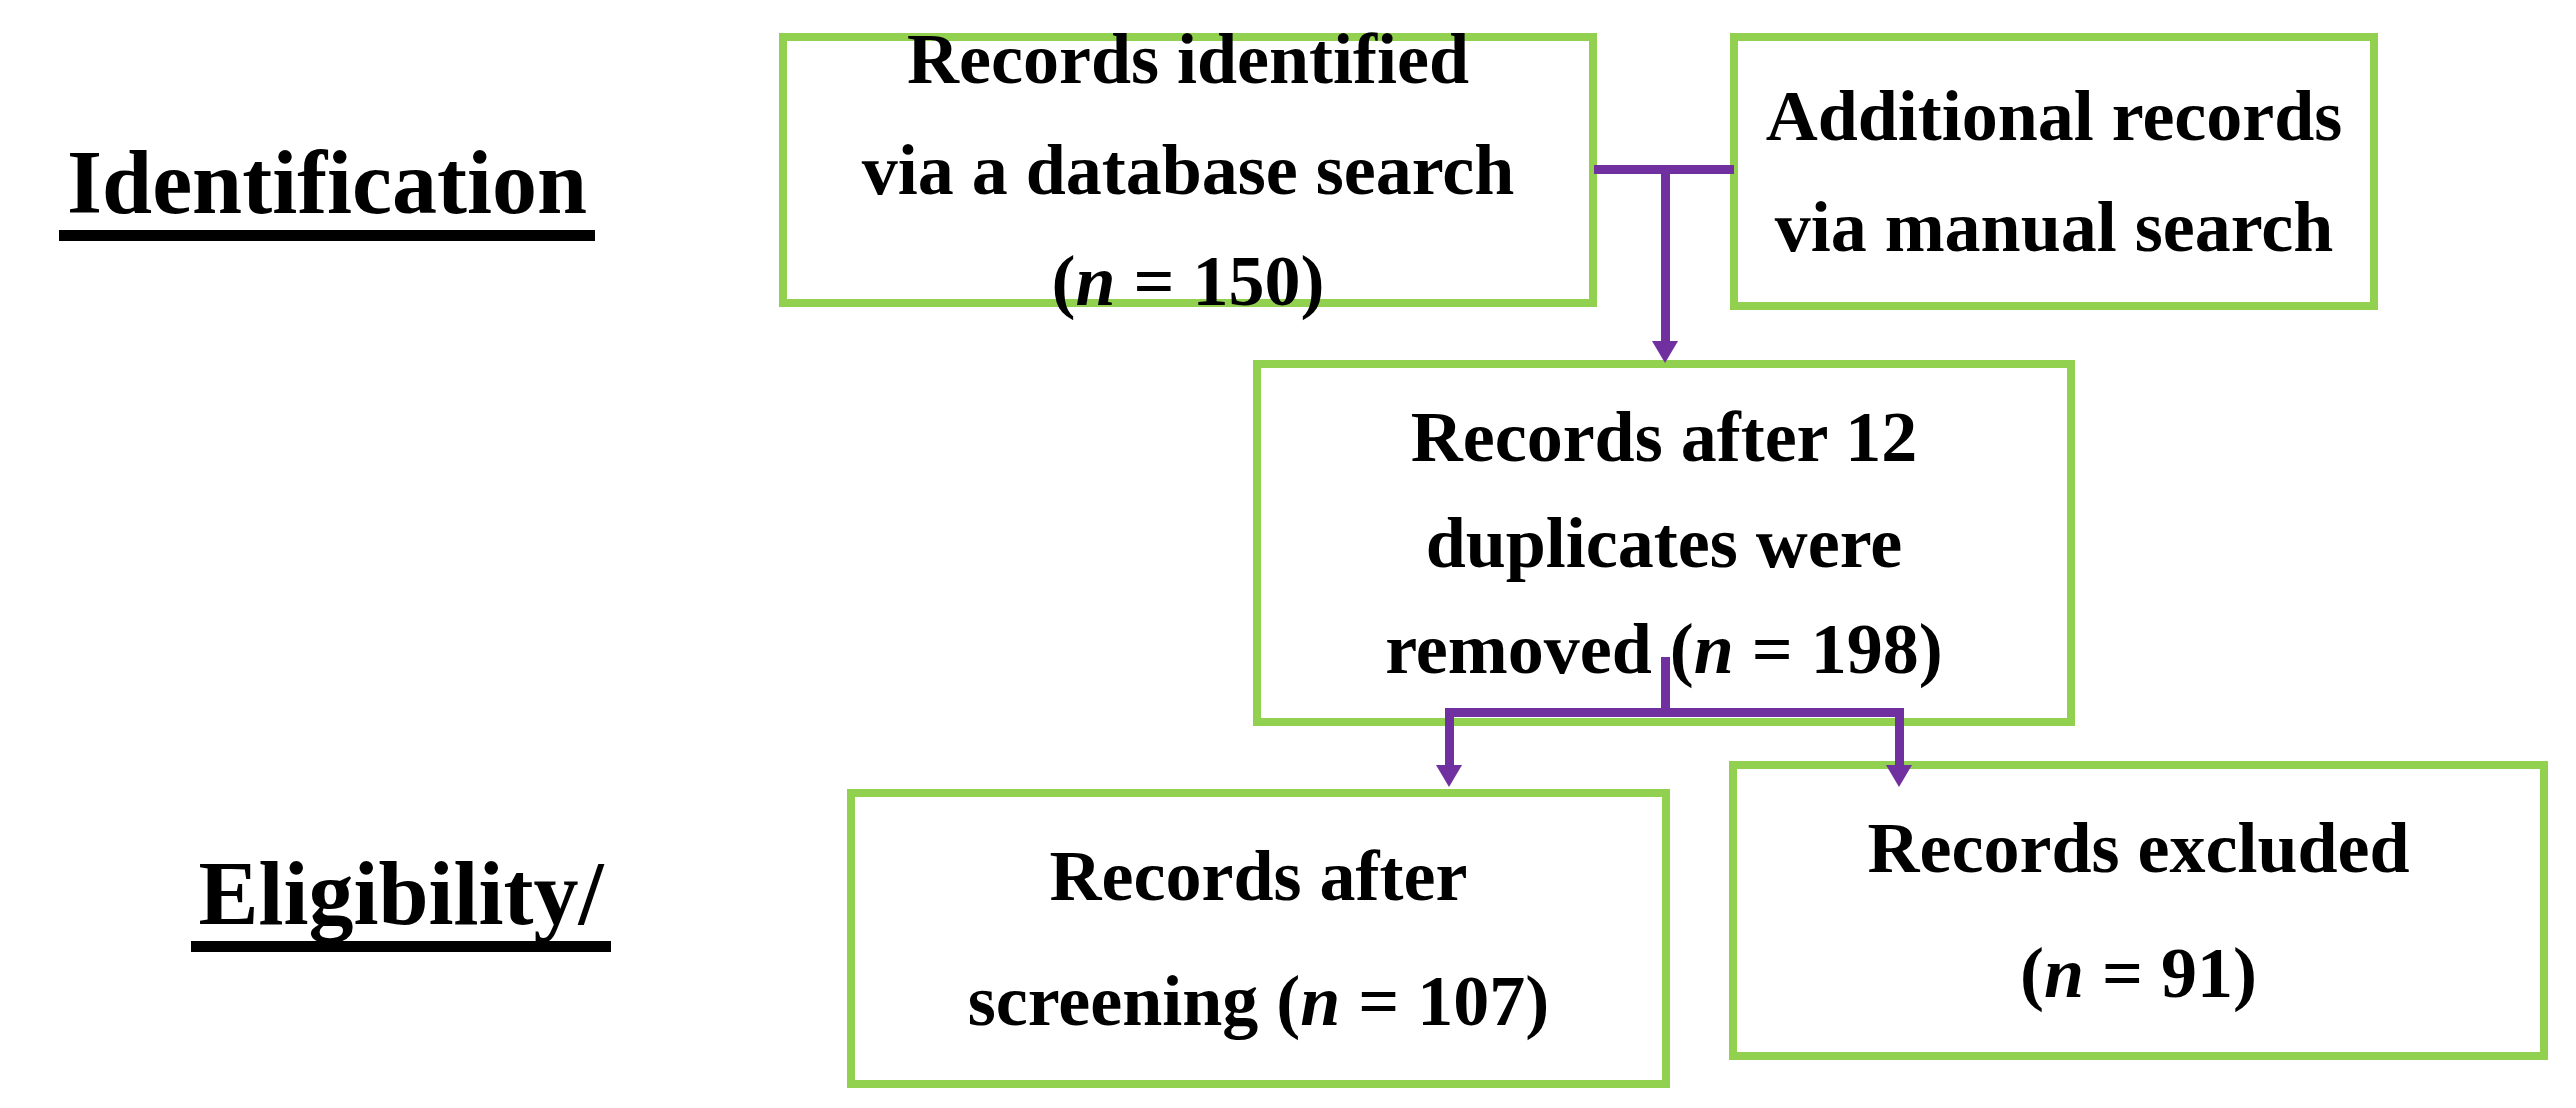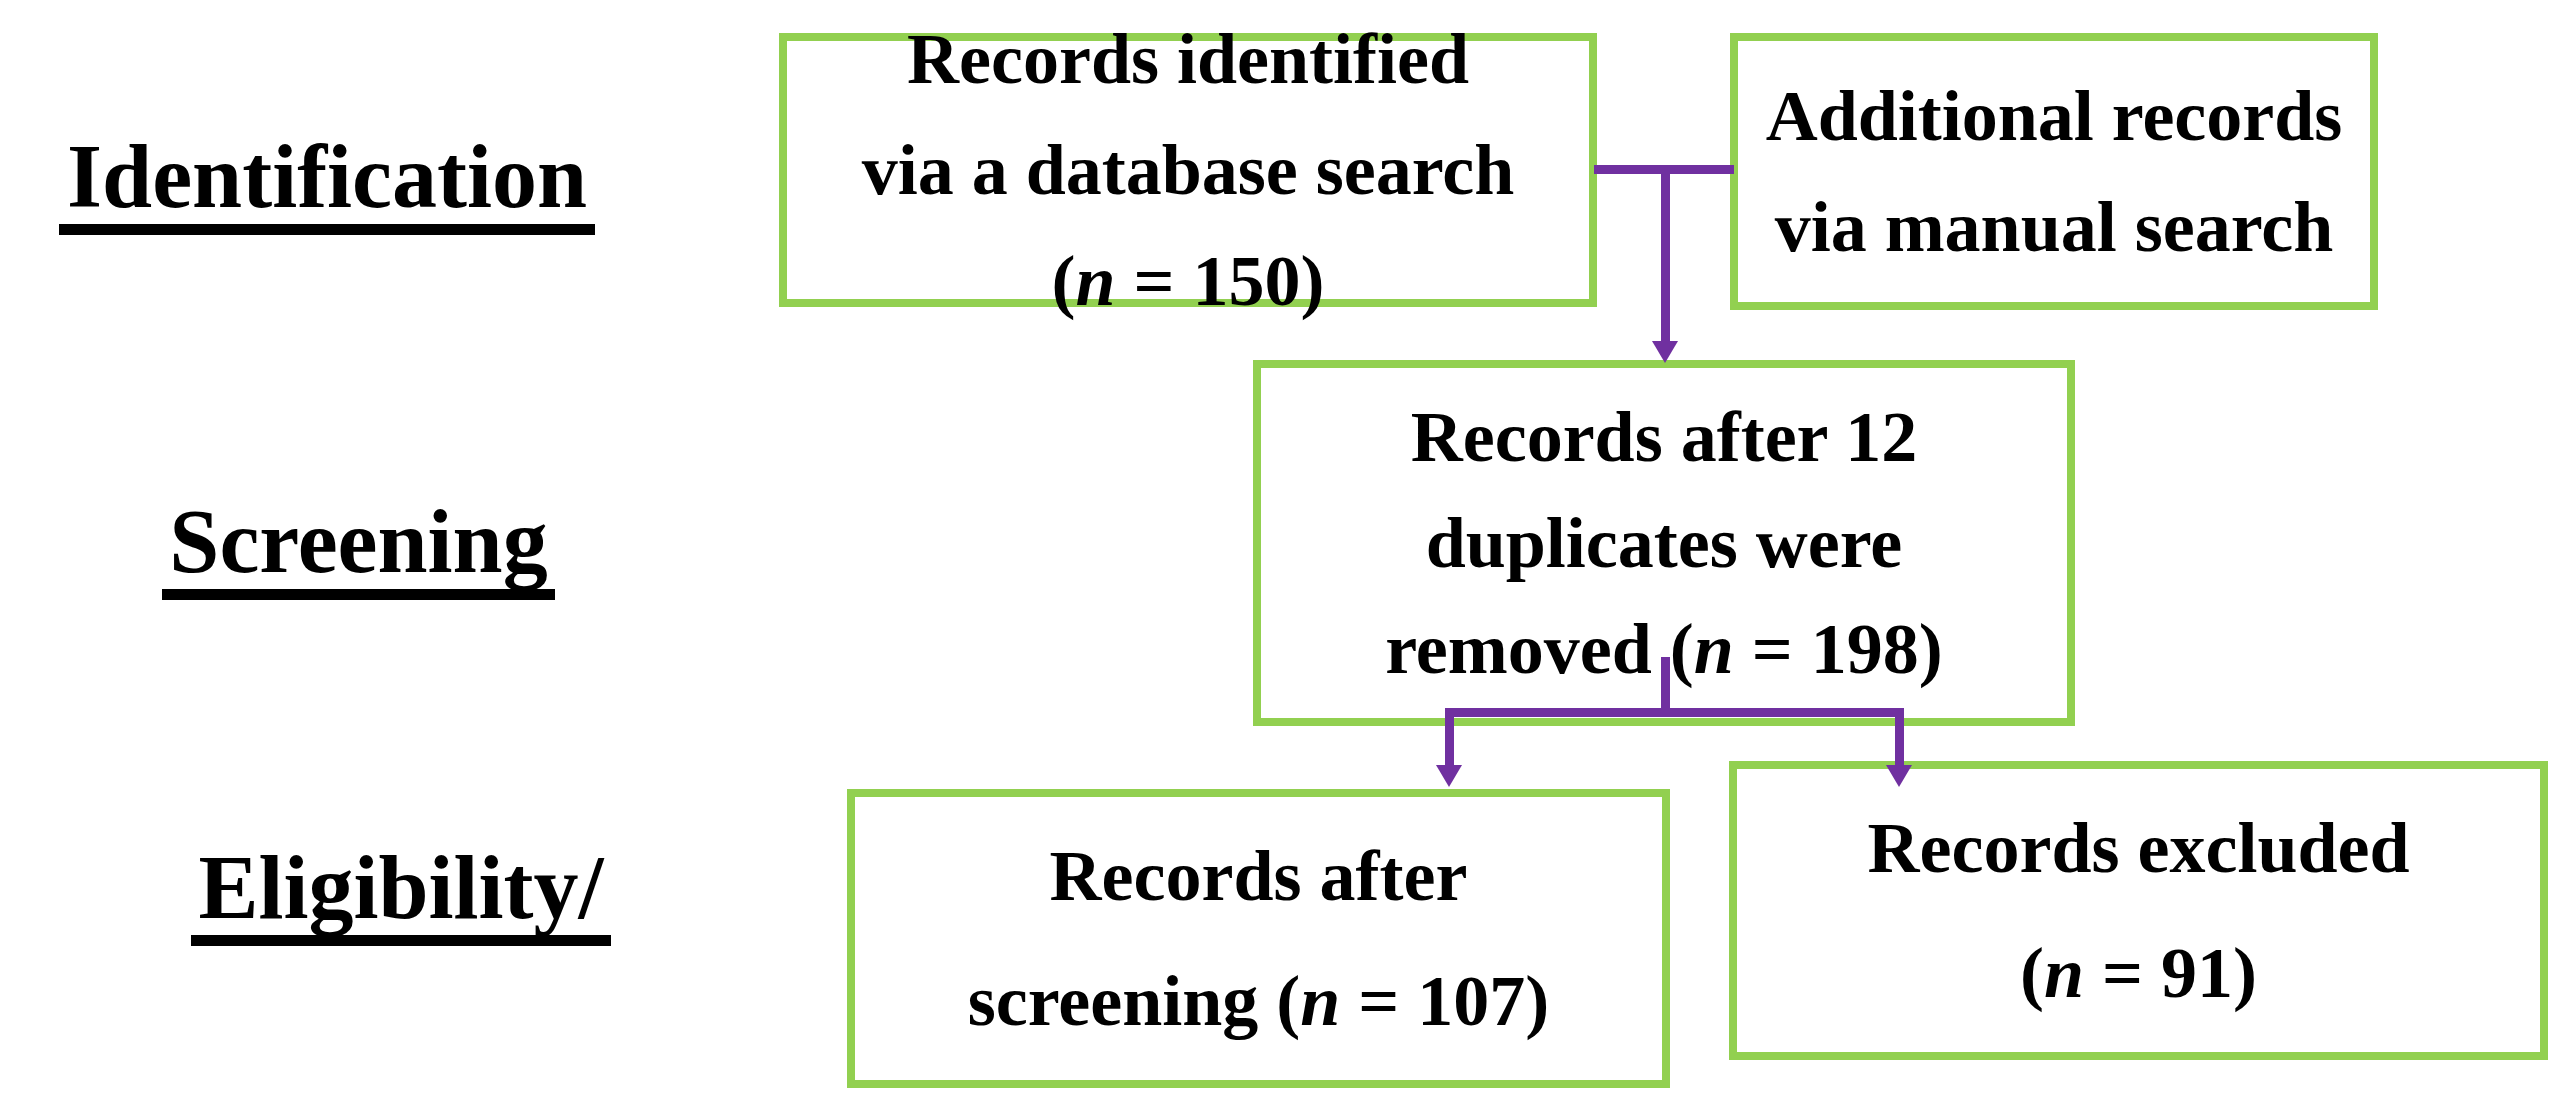--- a/index.html
+++ b/index.html
@@ -18,20 +18,21 @@
   }
 
   
   .stage-label {
     position: absolute;
     text-align: center;
     font-weight: bold;
     font-size: 90px;
     line-height: 1;
     white-space: nowrap;
+    margin-top: 6px;
   }
   .stage-label .ul {
     display: inline-block;
     line-height: 1;
     padding: 0 7.8px 1.6px 7.8px;
     border-bottom: 11px solid var(--text, #000000);
   }
   .stage-label .ul + .ul {
     margin-top: 7.8px;
   }
@@ -103,23 +104,20 @@
 </style>
 </head>
 <body>
 
 <div class="canvas">
 
   <div class="stage-label" id="label-identification">
     <span class="ul">Identification</span>
   </div>
 
-  <div class="stage-label" id="label-screening">
-    <span class="ul">Screening</span>
-  </div>
 
   <div class="stage-label stacked" id="label-eligibility">
     <span class="ul">Eligibility/</span>
   </div>
 
   <div class="flow-box" id="box-identified">
       <div class="box-line">Records identified</div>
       <div class="box-line">via a database search</div>
       <div class="box-line">(<i>n</i> = 150)</div>
     </div>

